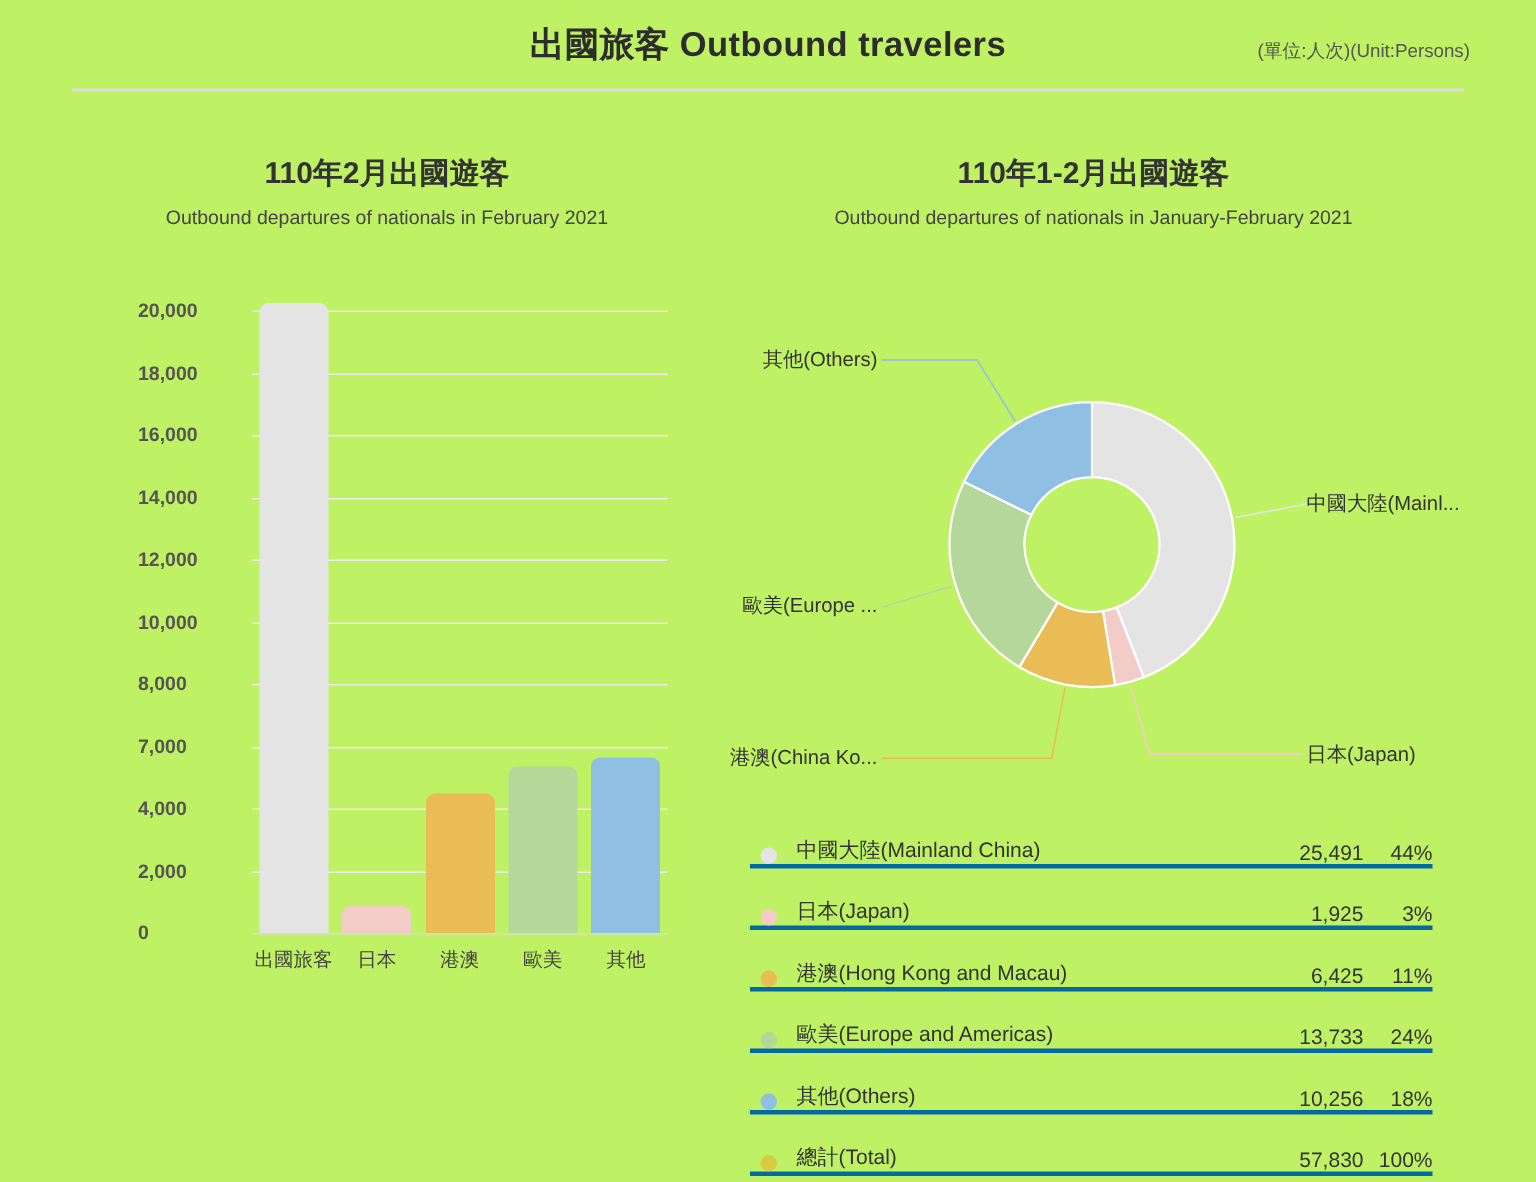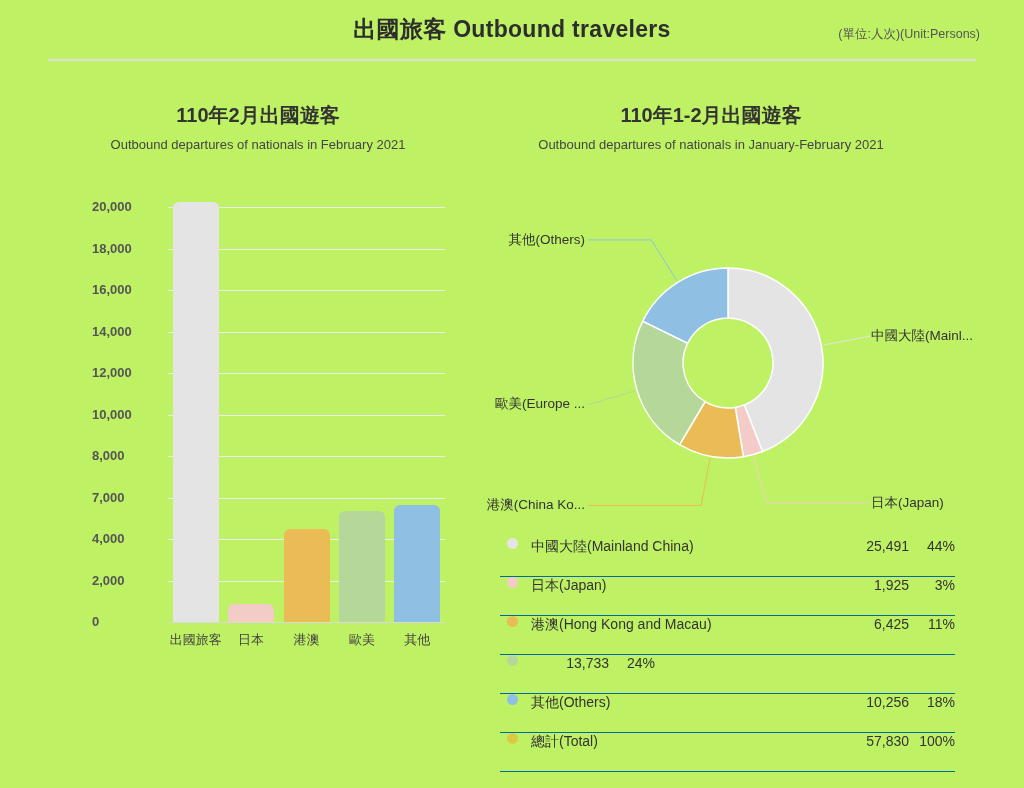--- a/index.html
+++ b/index.html
@@ -6,37 +6,37 @@
   #page{position:relative;width:1024px;height:788px;background:#bef264;overflow:hidden;
         font-family:"Liberation Sans","DejaVu Sans",sans-serif;}
   .hdr-title{position:absolute;top:14px;left:0;width:1024px;text-align:center;
              font-size:23px;font-weight:700;color:#2d2d2d;letter-spacing:.3px;}
   .hdr-unit{position:absolute;top:26px;right:44px;font-size:12.5px;color:#555;}
   .divider{position:absolute;top:59px;left:48px;width:928px;height:2px;background:#dcdcdc;}
 
   .c-title{position:absolute;top:102px;font-size:20px;font-weight:700;color:#333;text-align:center;}
   .c-sub{position:absolute;top:137px;font-size:13px;color:#444;text-align:center;}
   .c-title.left,.c-sub.left{left:40px;width:436px;}
-  .c-title.right,.c-sub.right{left:444px;width:534px;}
+  .c-title.right,.c-sub.right{left:462px;width:534px;}
 
   
   #bar-plot{position:absolute;left:168px;top:207px;width:277px;height:415px;}
   .gridline{position:absolute;left:0;width:100%;height:1px;background:#ececec;}
   .gridline.zero{background:#d9d9d9;}
   .ytick{position:absolute;left:-76px;width:66px;text-align:left;font-size:13px;color:#555;height:16px;line-height:16px;font-weight:bold;}
   .bar{position:absolute;bottom:0;width:46px;border-radius:6px 6px 0 0;}
   .xlabel{position:absolute;top:424px;width:90px;text-align:center;font-size:13px;color:#444;}
 
   
   #donut-svg{position:absolute;left:460px;top:210px;}
   .callout{position:absolute;font-size:13.5px;color:#333;white-space:nowrap;height:17px;line-height:17px;}
 
   
   #legend{position:absolute;left:500px;top:538px;width:455px;}
-  .lrow{display:flex;align-items:flex-start;height:38px;border-bottom:1px solid #0369a1;
+  .lrow{display:flex;align-items:flex-end;height:38px;border-bottom:3px solid #0369a1;
         font-size:14px;color:#333;}
   .ldot{width:11px;height:11px;border-radius:50%;margin:0 13px 0 7px;flex:0 0 auto;}
   .llabel{flex:1;}
   .lvalue{width:78px;text-align:right;}
   .lpct{width:46px;text-align:right;}
 </style>
 </head>
 <body>
 
 <div id="page">
@@ -119,20 +119,21 @@
         <div class="lpct">3%</div>
       </div>
       <div class="lrow">
         <div class="ldot" style="background: rgb(234, 188, 85);"></div>
         <div class="llabel">港澳(Hong Kong and Macau)</div>
         <div class="lvalue">6,425</div>
         <div class="lpct">11%</div>
       </div>
       <div class="lrow">
         <div class="ldot" style="background: rgb(181, 215, 154);"></div>
+        <div class="llabel">歐美(Europe and Americas)</div>
         <div class="lvalue">13,733</div>
         <div class="lpct">24%</div>
       </div>
       <div class="lrow">
         <div class="ldot" style="background: rgb(144, 191, 228);"></div>
         <div class="llabel">其他(Others)</div>
         <div class="lvalue">10,256</div>
         <div class="lpct">18%</div>
       </div>
       <div class="lrow">

